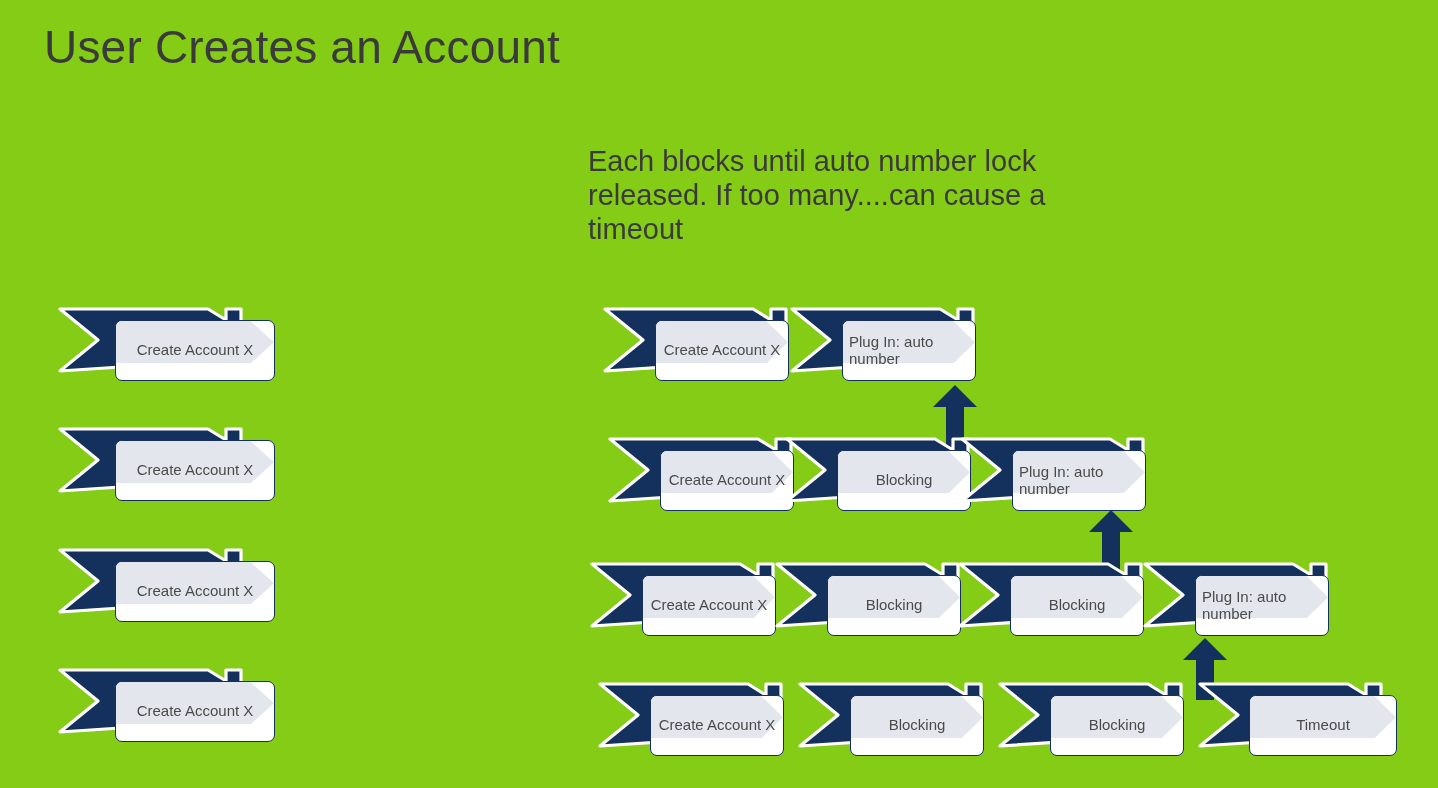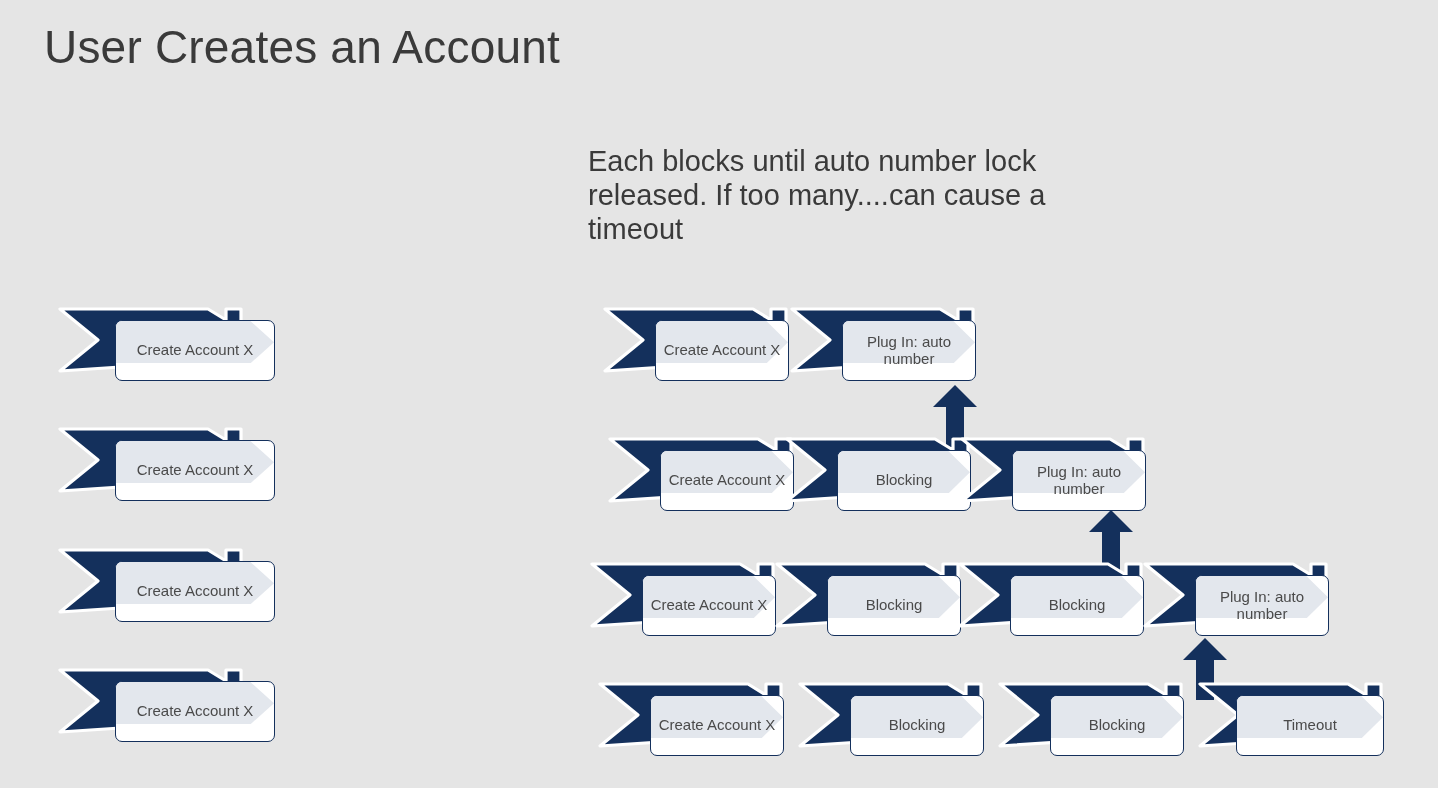--- a/index.html
+++ b/index.html
@@ -4,21 +4,21 @@
 <style>
   html, body {
     margin: 0;
     padding: 0;
     background: #000000;
   }
   #slide {
     position: relative;
     width: 1438px;
     height: 788px;
-    background: #e5e5e5;
+    background: #84cc16;
     overflow: hidden;
     font-family: "Liberation Sans", sans-serif;
   }
 
   
   .slide-title {
     position: absolute;
     left: 44px;
     top: 20px;
     font-size: 46px;
@@ -81,21 +81,20 @@
 
   .node .label {
     position: absolute;
     left: 0;
     top: 0;
     width: 100%;
     height: 100%;
     display: flex;
     align-items: center;
     justify-content: center;
-    text-align: center;
     font-size: 15px;
     font-weight: 400;
     color: #4a4a4a;
     line-height: 1.12;
     padding: 16px 6px;
     box-sizing: border-box;
   }
   .node.single .label { font-size: 15px; }
 
   
@@ -375,21 +374,21 @@
       </div>
       <div class="label">Blocking</div>
     </div>
   </div>
   <div class="node" style="left:1198px; top:681px;">
     <div class="banner">
       <svg viewBox="0 0 185 68" preserveAspectRatio="none">
         <path d="M2,3 L150,3 L168,14 L168,3 L183,3 L183,65 L150,65 L168,54 L2,65 L40,34 Z" fill="#14305c" stroke="#ffffff" stroke-width="3.2" stroke-linejoin="round"></path>
       </svg>
     </div>
-    <div class="card" style="width:148px; left:38px;">
+    <div class="card" style="width:148px; left:51px;">
       <div class="inner-chevron">
         <svg viewBox="0 0 148 44" preserveAspectRatio="none">
           <path d="M0,0 L126,0 L148,22 L126,44 L0,44 Z" fill="#e3e7ed"></path>
         </svg>
       </div>
       <div class="label">Timeout</div>
     </div>
   </div>
 
 </div>

